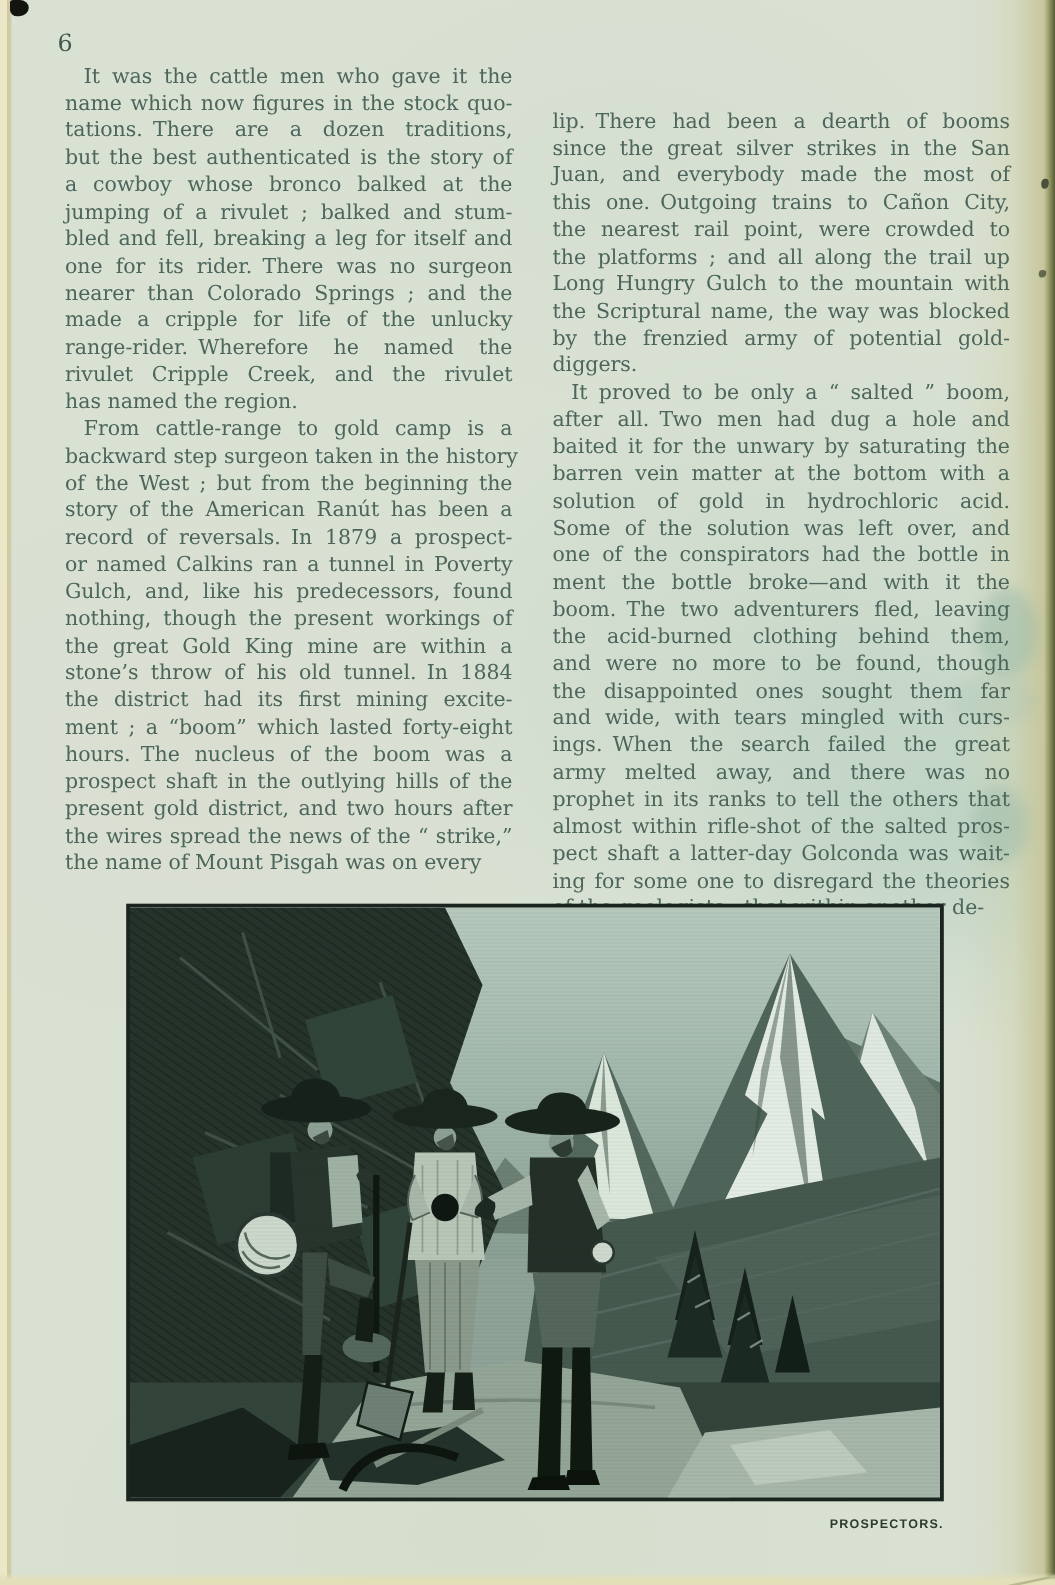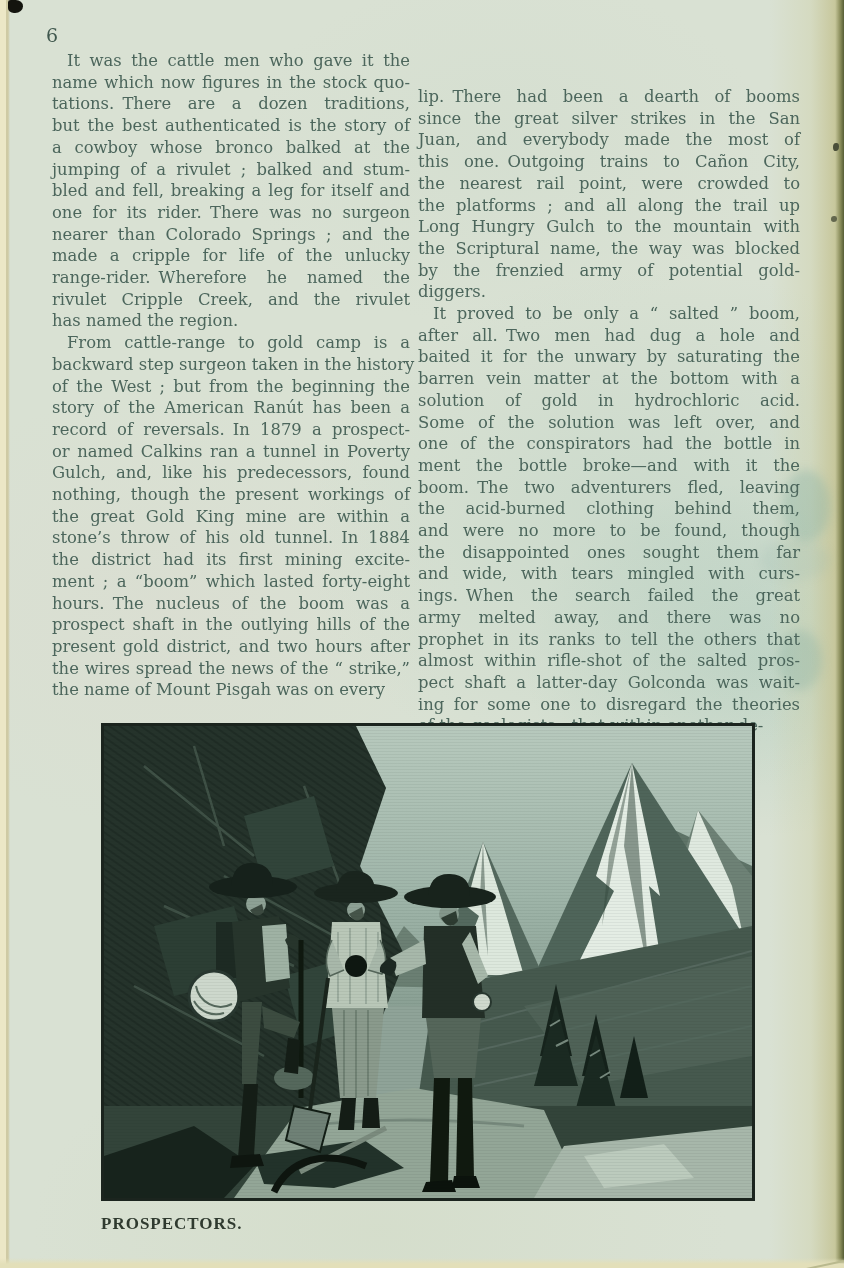--- a/index.html
+++ b/index.html
@@ -29,34 +29,34 @@
   .speck.s2{left:831px;top:216px;height:6px;opacity:.8;}
   .blotch{position:absolute;border-radius:50%;filter:blur(5px);}
   .blotch.b1{left:782px;top:470px;width:48px;height:72px;background:rgba(120,170,158,.30);}
   .blotch.b2{left:778px;top:630px;width:44px;height:60px;background:rgba(118,168,155,.26);}
   .blotch.b3{left:760px;top:540px;width:70px;height:40px;background:rgba(150,185,170,.18);}
   .corner-line{position:absolute;right:0;bottom:6px;width:46px;height:2px;background:#b9b98e;
     transform:rotate(-12deg);transform-origin:right bottom;}
 
   .page-number{position:absolute;left:46px;top:24px;font-size:19px;color:#40584e;}
 
-  .text-block{position:absolute;left:52px;top:50px;width:756px;display:flex;gap:8px;}
+  .text-block{position:absolute;left:52px;top:50px;width:756px;display:flex;gap:32px;}
   .col{font-size:16.4px;line-height:21.7px;}
   .col.left{width:358px;}
   .col.right{width:382px;margin-top:36px;}
   .para{margin:0;}
   .para .line{text-align:justify;text-align-last:justify;white-space:nowrap;}
   .para .line.last{text-align-last:left;}
   .para.indent .line.first{text-indent:15px;}
 
   
   .illustration{position:absolute;left:101px;top:723px;width:654px;}
   .plate{border:3px solid #1b241e;line-height:0;background:#8fa398;}
-  .caption{margin-top:14px;text-align:left;font-family:Liberation Serif, serif;
-    font-weight:bold;font-size:17px;letter-spacing:1px;color:#2f3a2f;line-height:1;}
+  .caption{margin-top:14px;text-align:right;font-family:Liberation Sans, sans-serif;
+    font-weight:bold;font-size:10px;letter-spacing:1px;color:#2f3a2f;line-height:1;}
 </style>
 </head>
 <body>
 
 <div class="page">
 
   <div class="edge-left"></div>
   <div class="edge-right"></div>
   <div class="edge-bottom"></div>
   <div class="corner-mark"></div>

